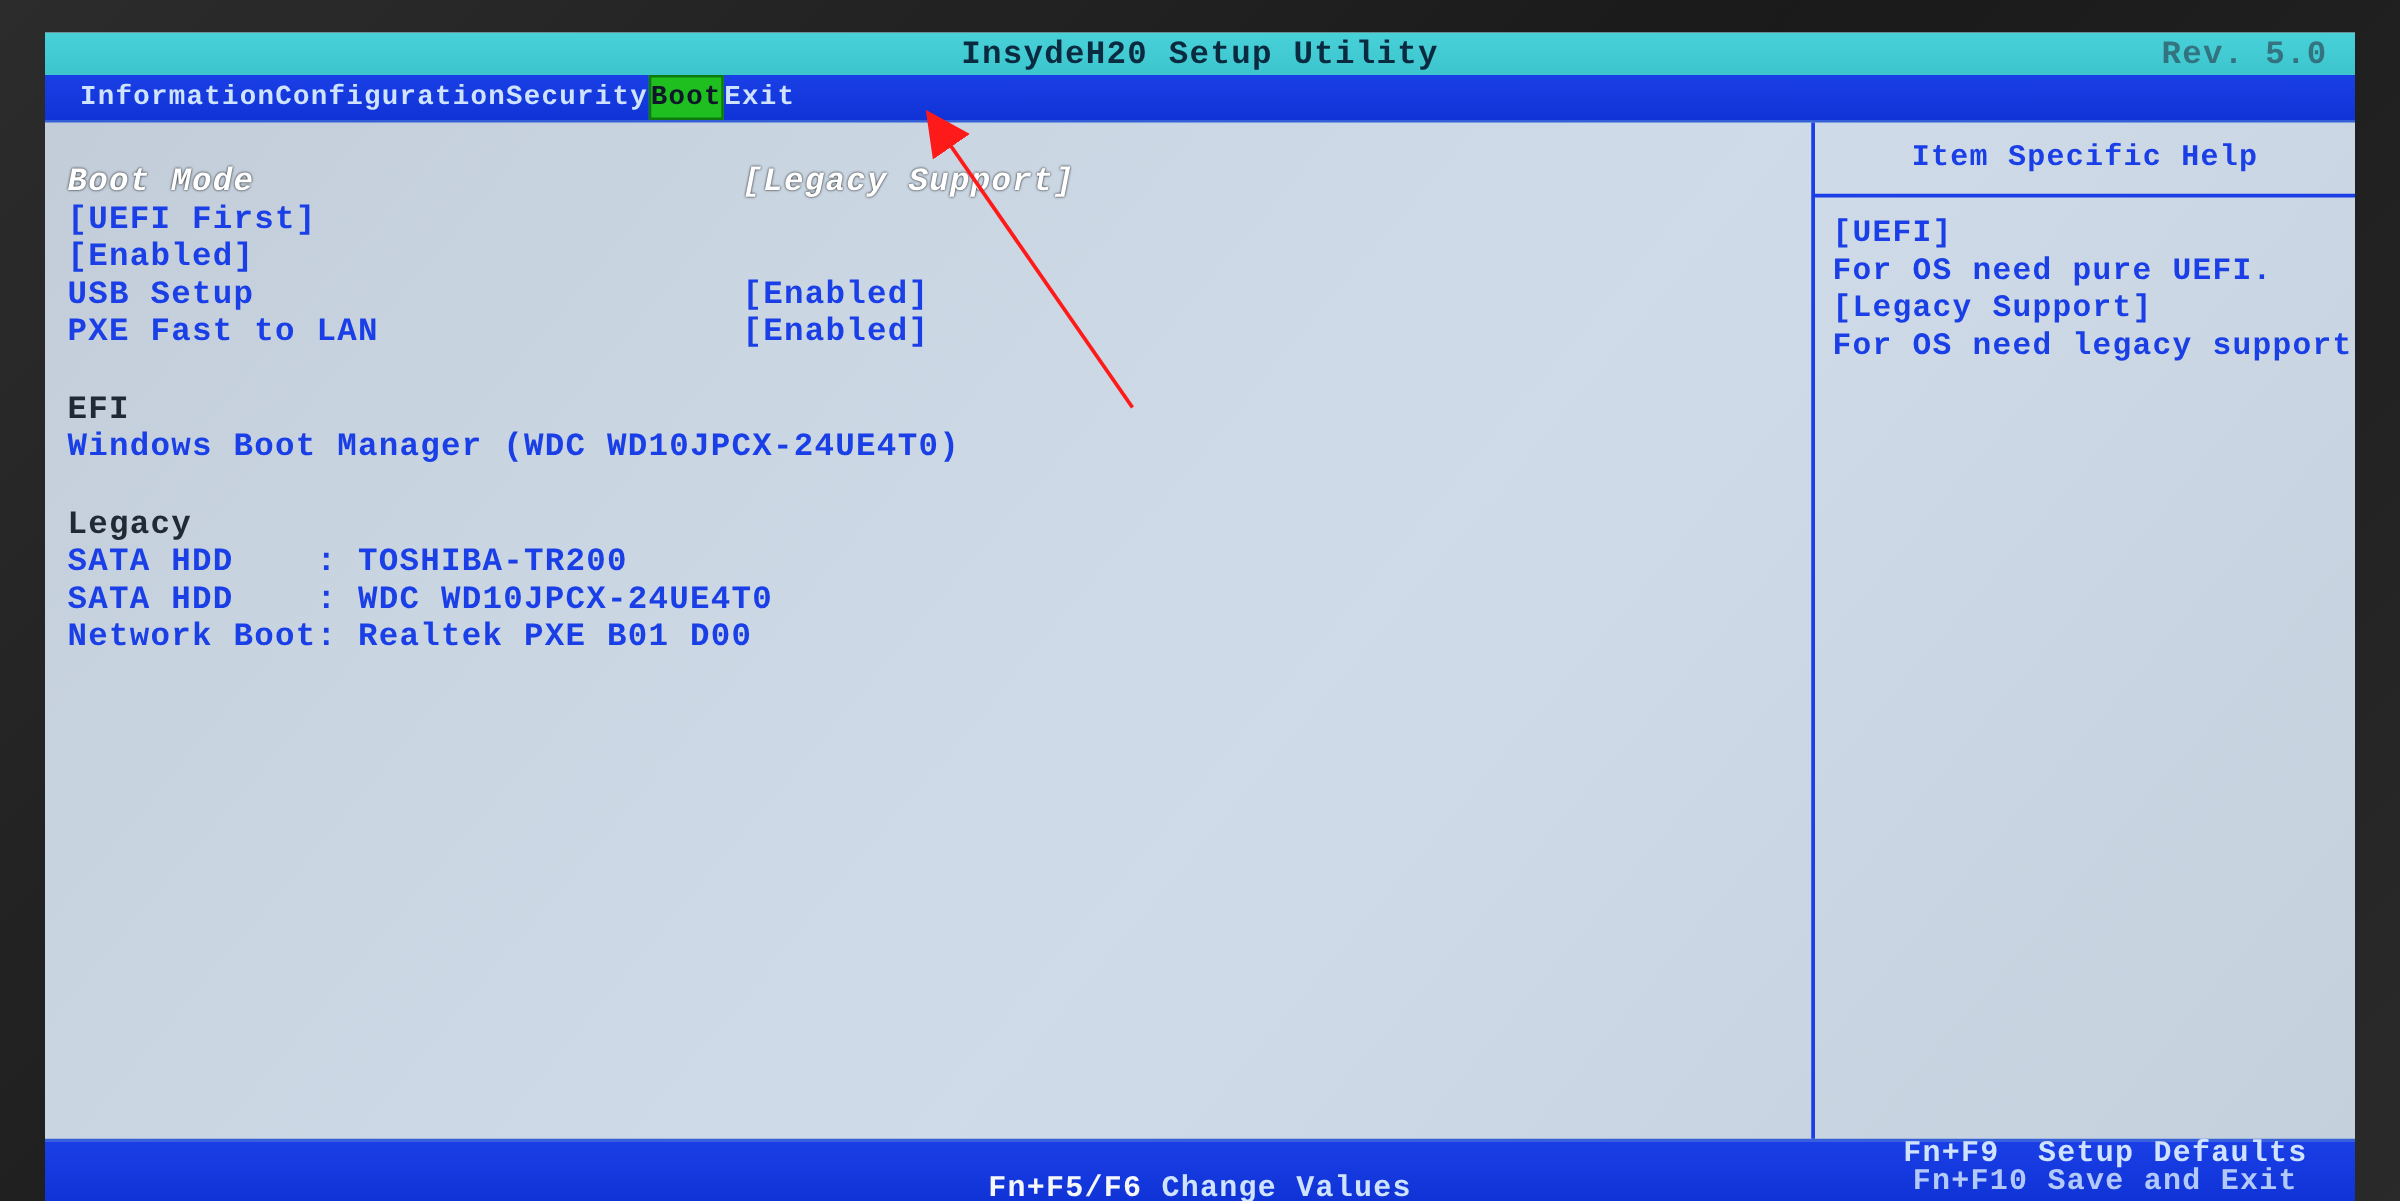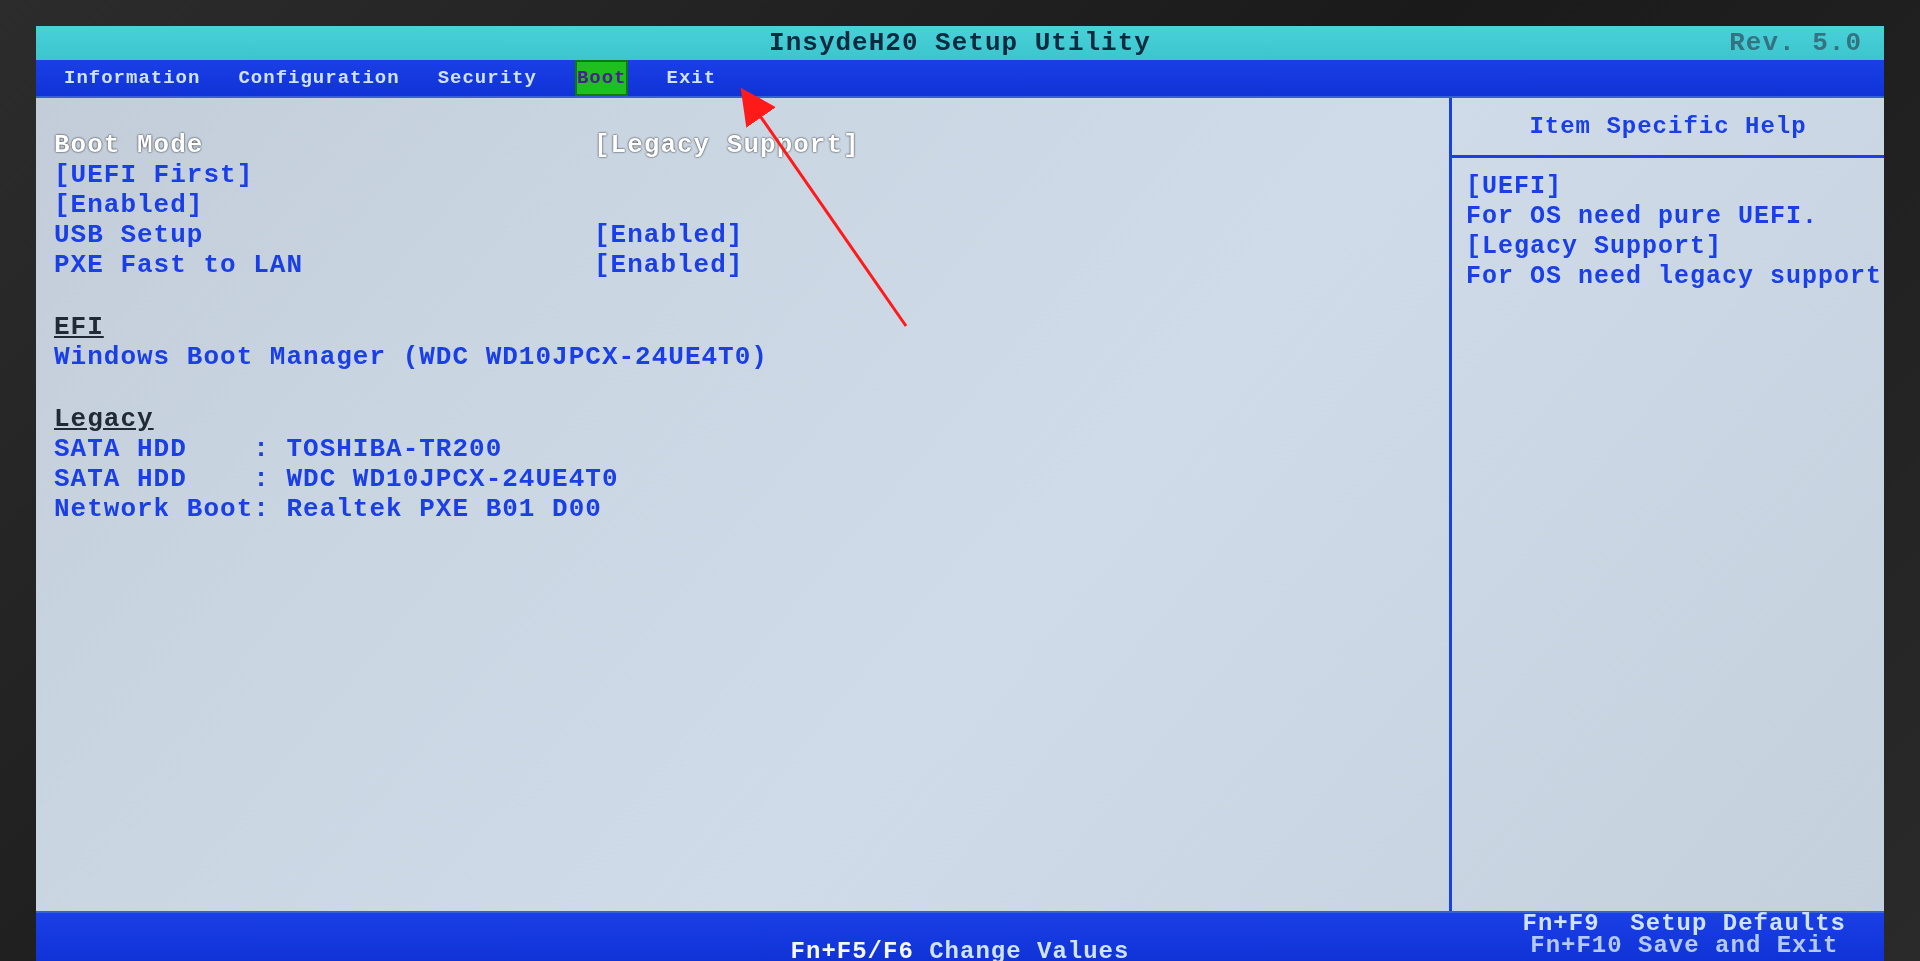--- a/index.html
+++ b/index.html
@@ -49,32 +49,31 @@
     color: #2a3a4a;
     opacity: .6;
   }
   
   .menu-bar {
     position: relative;
     width: 100%;
     height: 36px;
     background: linear-gradient(#1a3fe6, #0f33d6);
     color: #cfe3ff;
-    font-size: 19px;
+    font-size: 22px;
     line-height: 36px;
     display: flex;
     align-items: center;
     padding-left: 28px;
-    gap: 38px;
     letter-spacing: 1px;
   }
   .menu-item { white-space: nowrap; }
   .menu-item.active {
     background: #1fbf1f;
-    color: #4c1d95;
+    color: #0f172a;
     padding: 0 2px;
     box-shadow: inset 0 0 0 2px #0e7a0e;
   }
   
   .body-area {
     position: relative;
     width: 100%;
     height: calc(100% - 34px - 36px - 48px);
     background: linear-gradient(130deg, #c2cdd9 0%, #c9d5e1 25%, #cfdbe8 55%, #c4d1dd 100%);
     border-top: 2px solid #3560d8;
@@ -114,29 +113,28 @@
   
   .row {
     display: flex;
     font-size: 26px;
     line-height: 30px;
     letter-spacing: 1px;
     color: #1a3fe6;
   }
   .row .label { width: 540px; white-space: pre; }
   .row .value { white-space: pre; }
-  .row.selected { color: #ffffff; text-shadow: 0 0 2px #000; }
+  .row.selected { color: #ffffff; text-shadow: 0 0 2px #000; font-style: italic; }
   .section-heading {
     font-size: 26px;
     line-height: 30px;
     letter-spacing: 1px;
     color: #202a34;
     margin-top: 32px;
     white-space: pre;
-    text-decoration: underline;
   }
   .boot-entry, .legacy-entry {
     font-size: 26px;
     line-height: 30px;
     letter-spacing: 1px;
     color: #1a3fe6;
     white-space: pre;
   }
   
   .foot-bar {

